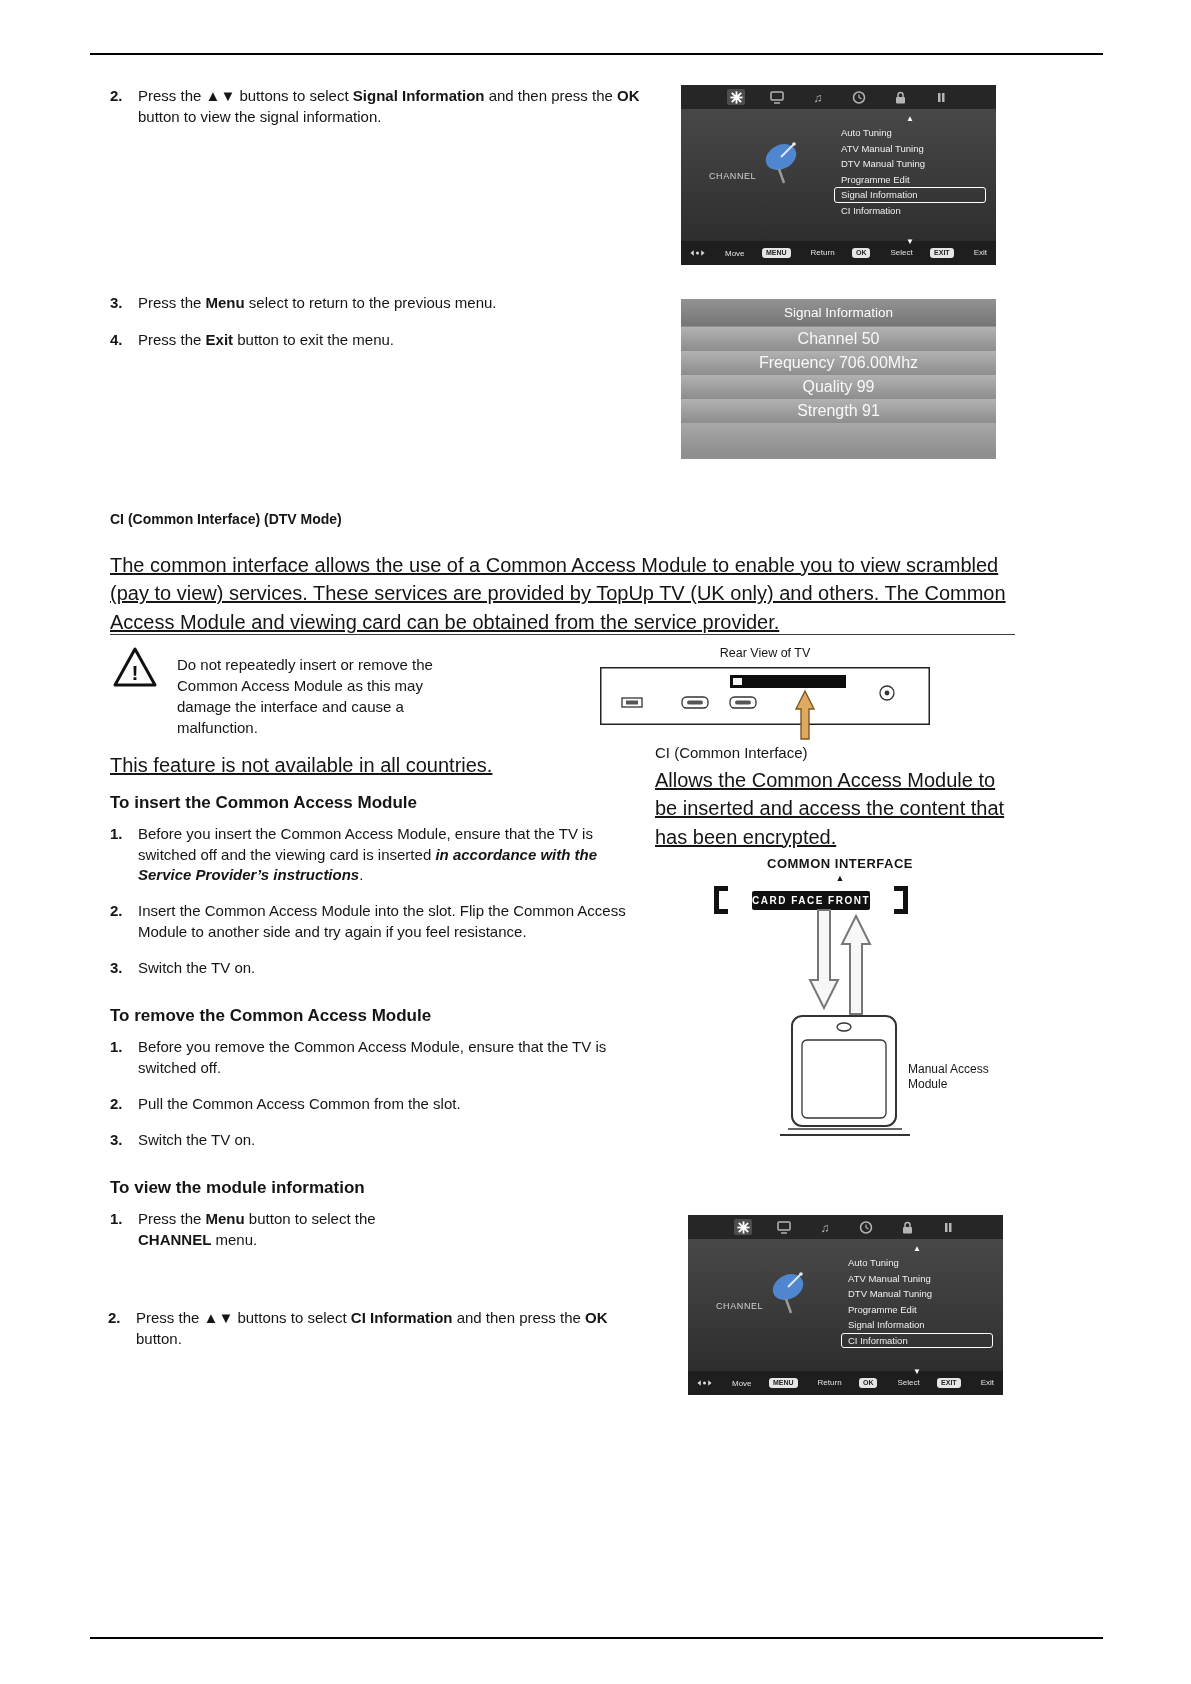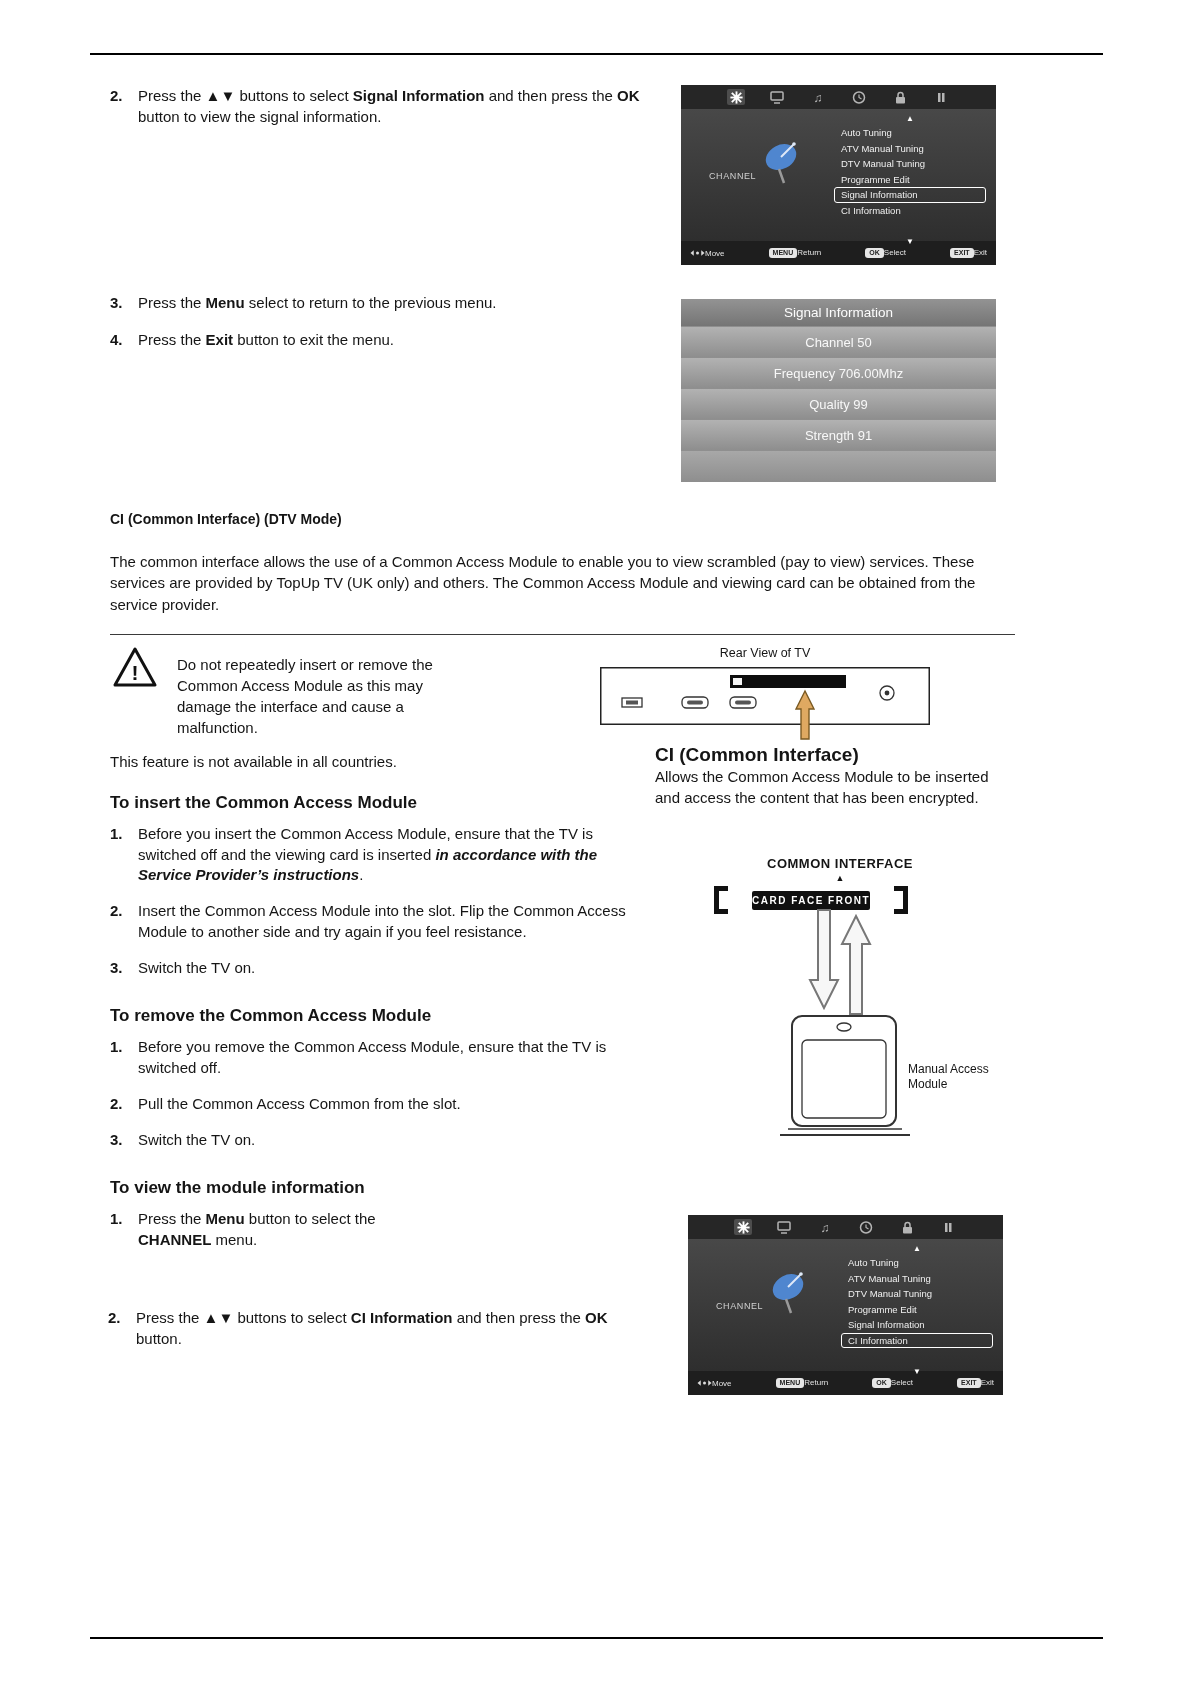--- a/index.html
+++ b/index.html
@@ -10,72 +10,72 @@
   .thin-rule { position:absolute; background:#3a3a3a; height:1px; }
 
   
   .step { position:absolute; display:flex; font-size:15px; line-height:1.38; }
   .step .num { font-weight:bold; flex:0 0 28px; }
   .b  { font-weight:bold; }
   .bi { font-weight:bold; font-style:italic; }
 
   .h1 { position:absolute; font-weight:bold; font-size:14px; }
   .h2 { position:absolute; font-weight:bold; font-size:17px; }
-  .para { position:absolute; font-size:15px; line-height:1.42; }
+  .para { position:absolute; font-size:20px; line-height:1.42;text-decoration:underline; }
   .small-label { position:absolute; font-size:12.5px; }
 
   
   .tvshot { position:absolute; width:315px; height:180px; background:#303030;
             display:flex; flex-direction:column; box-shadow:0 0 0 1px #555 inset; }
   .tv-top { height:24px; background:#262626; display:flex; align-items:center;
             justify-content:center; gap:23px; }
   .tv-icon { width:18px; height:16px; display:flex; align-items:center; justify-content:center; }
   .tv-icon.sel-tab { background:rgba(255,255,255,.18); border-radius:2px; }
   .tv-body { flex:1; position:relative; background:linear-gradient(180deg,#484848,#2e2e2e); }
   .tv-channel { position:absolute; left:28px; top:62px; color:#d0d0d0; font-size:9px; letter-spacing:.6px; }
   .tv-dish { position:absolute; left:78px; top:30px; }
   .tv-list { position:absolute; right:10px; top:4px; width:152px; display:flex; flex-direction:column; }
   .tv-arrow { color:#fff; font-size:8px; line-height:12px; text-align:center; width:100%; }
   .tv-arrow.dn { margin-top:18px; }
   .tv-item { font-size:9.5px; line-height:13.5px; color:#f0f0f0; padding-left:6px;
              border:1px solid transparent; }
   .tv-item.sel { border:1px solid #fff; border-radius:3px; }
   .tv-bottom { height:24px; background:#1e1e1e; display:flex; align-items:center;
                justify-content:space-between; padding:0 9px; }
-  .fgroup { display:flex; align-items:center; gap:0; font-size:8px; color:#e2e2e2; }
+  .fgroup { display:flex; align-items:center; gap:20px; font-size:8px; color:#e2e2e2; }
   .key { background:#e6e6e6; color:#222; border-radius:3px; padding:1px 4px;
          font-size:7px; font-weight:bold; line-height:1.2; }
 
   
   .sigpanel { position:absolute; width:315px; height:160px; background:#8f8f8f; }
   .sig-title { height:27px; background:linear-gradient(#939393,#757575); color:#fdfdfd;
                font-size:13.5px; display:flex; align-items:center; justify-content:center;
                margin-bottom:1px; }
-  .sig-row { height:30px; background:linear-gradient(#b2b2b2,#8e8e8e); color:#f8f8f8;
-             font-size:13px; display:flex; align-items:center; justify-content:center;
+  .sig-row { height:23px; background:linear-gradient(#b2b2b2,#8e8e8e); color:#f8f8f8;
+             font-size:16px; display:flex; align-items:center; justify-content:center;
              margin-bottom:1px; }
   .sig-fill { height:31px; background:linear-gradient(#a8a8a8,#8e8e8e); }
 
   
   .warn-icon { position:absolute; }
   .warn-text { position:absolute; font-size:15px; line-height:1.4; }
 
   
   .diag-abs { position:absolute; }
   .diag-title { position:absolute; font-weight:bold; font-size:13px; letter-spacing:.5px; text-align:center; }
   .diag-tri { position:absolute; text-align:center; font-size:9px; color:#111; }
   .bracket-row { position:absolute; display:flex; align-items:center; gap:24px; }
   .bracket { width:14px; height:28px; }
   .bracket.lft { border-left:5px solid #111; border-top:5px solid #111; border-bottom:5px solid #111; }
   .bracket.rgt { border-right:5px solid #111; border-top:5px solid #111; border-bottom:5px solid #111; }
   .cardbar { background:#101010; color:#fff; font-size:10px; font-weight:bold;
              letter-spacing:1.5px; height:19px; display:flex; align-items:center;
              justify-content:center; padding:0 0; border-radius:2px; white-space:nowrap; }
   .module-label { position:absolute; font-size:12px; line-height:1.25; }
-  .ci-title { position:absolute; font-weight:bold; font-size:19px; }
+  .ci-title { position:absolute; font-weight:normal; font-size:15px; }
 </style>
 </head>
 <body>
 
 <div class="page">
 
   <div class="rule" style="left:90px; top:53px; width:1013px;"></div>
 
   <div class="step" style="left:110px; top:86px;">
     <span class="num">2.</span>

